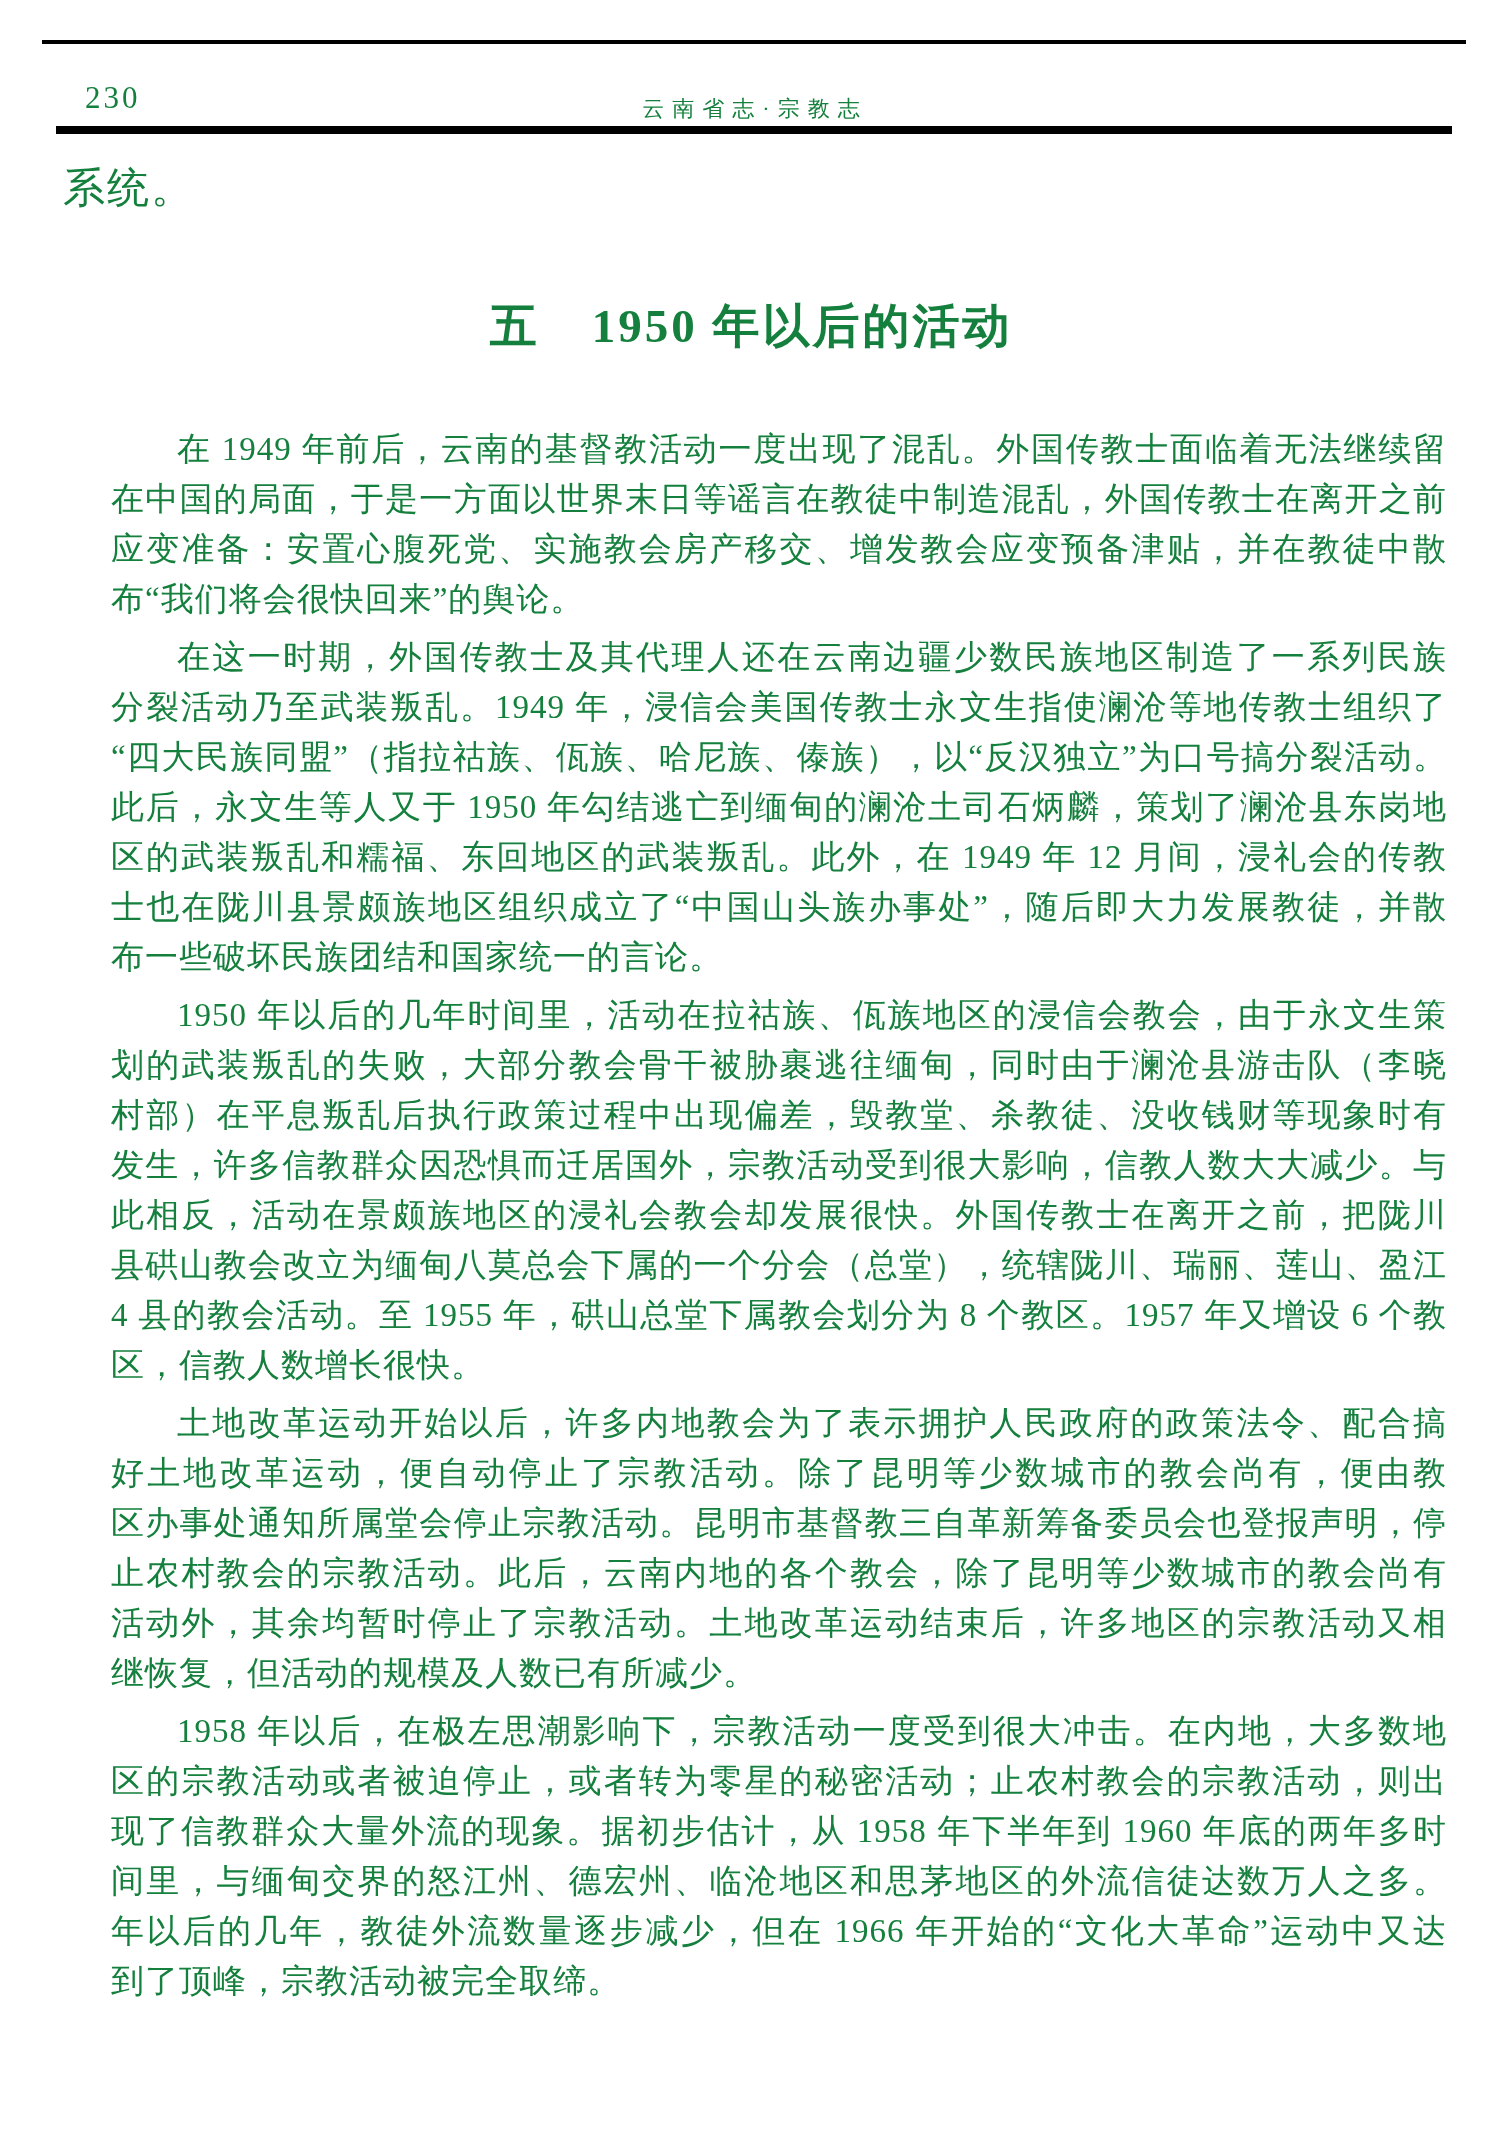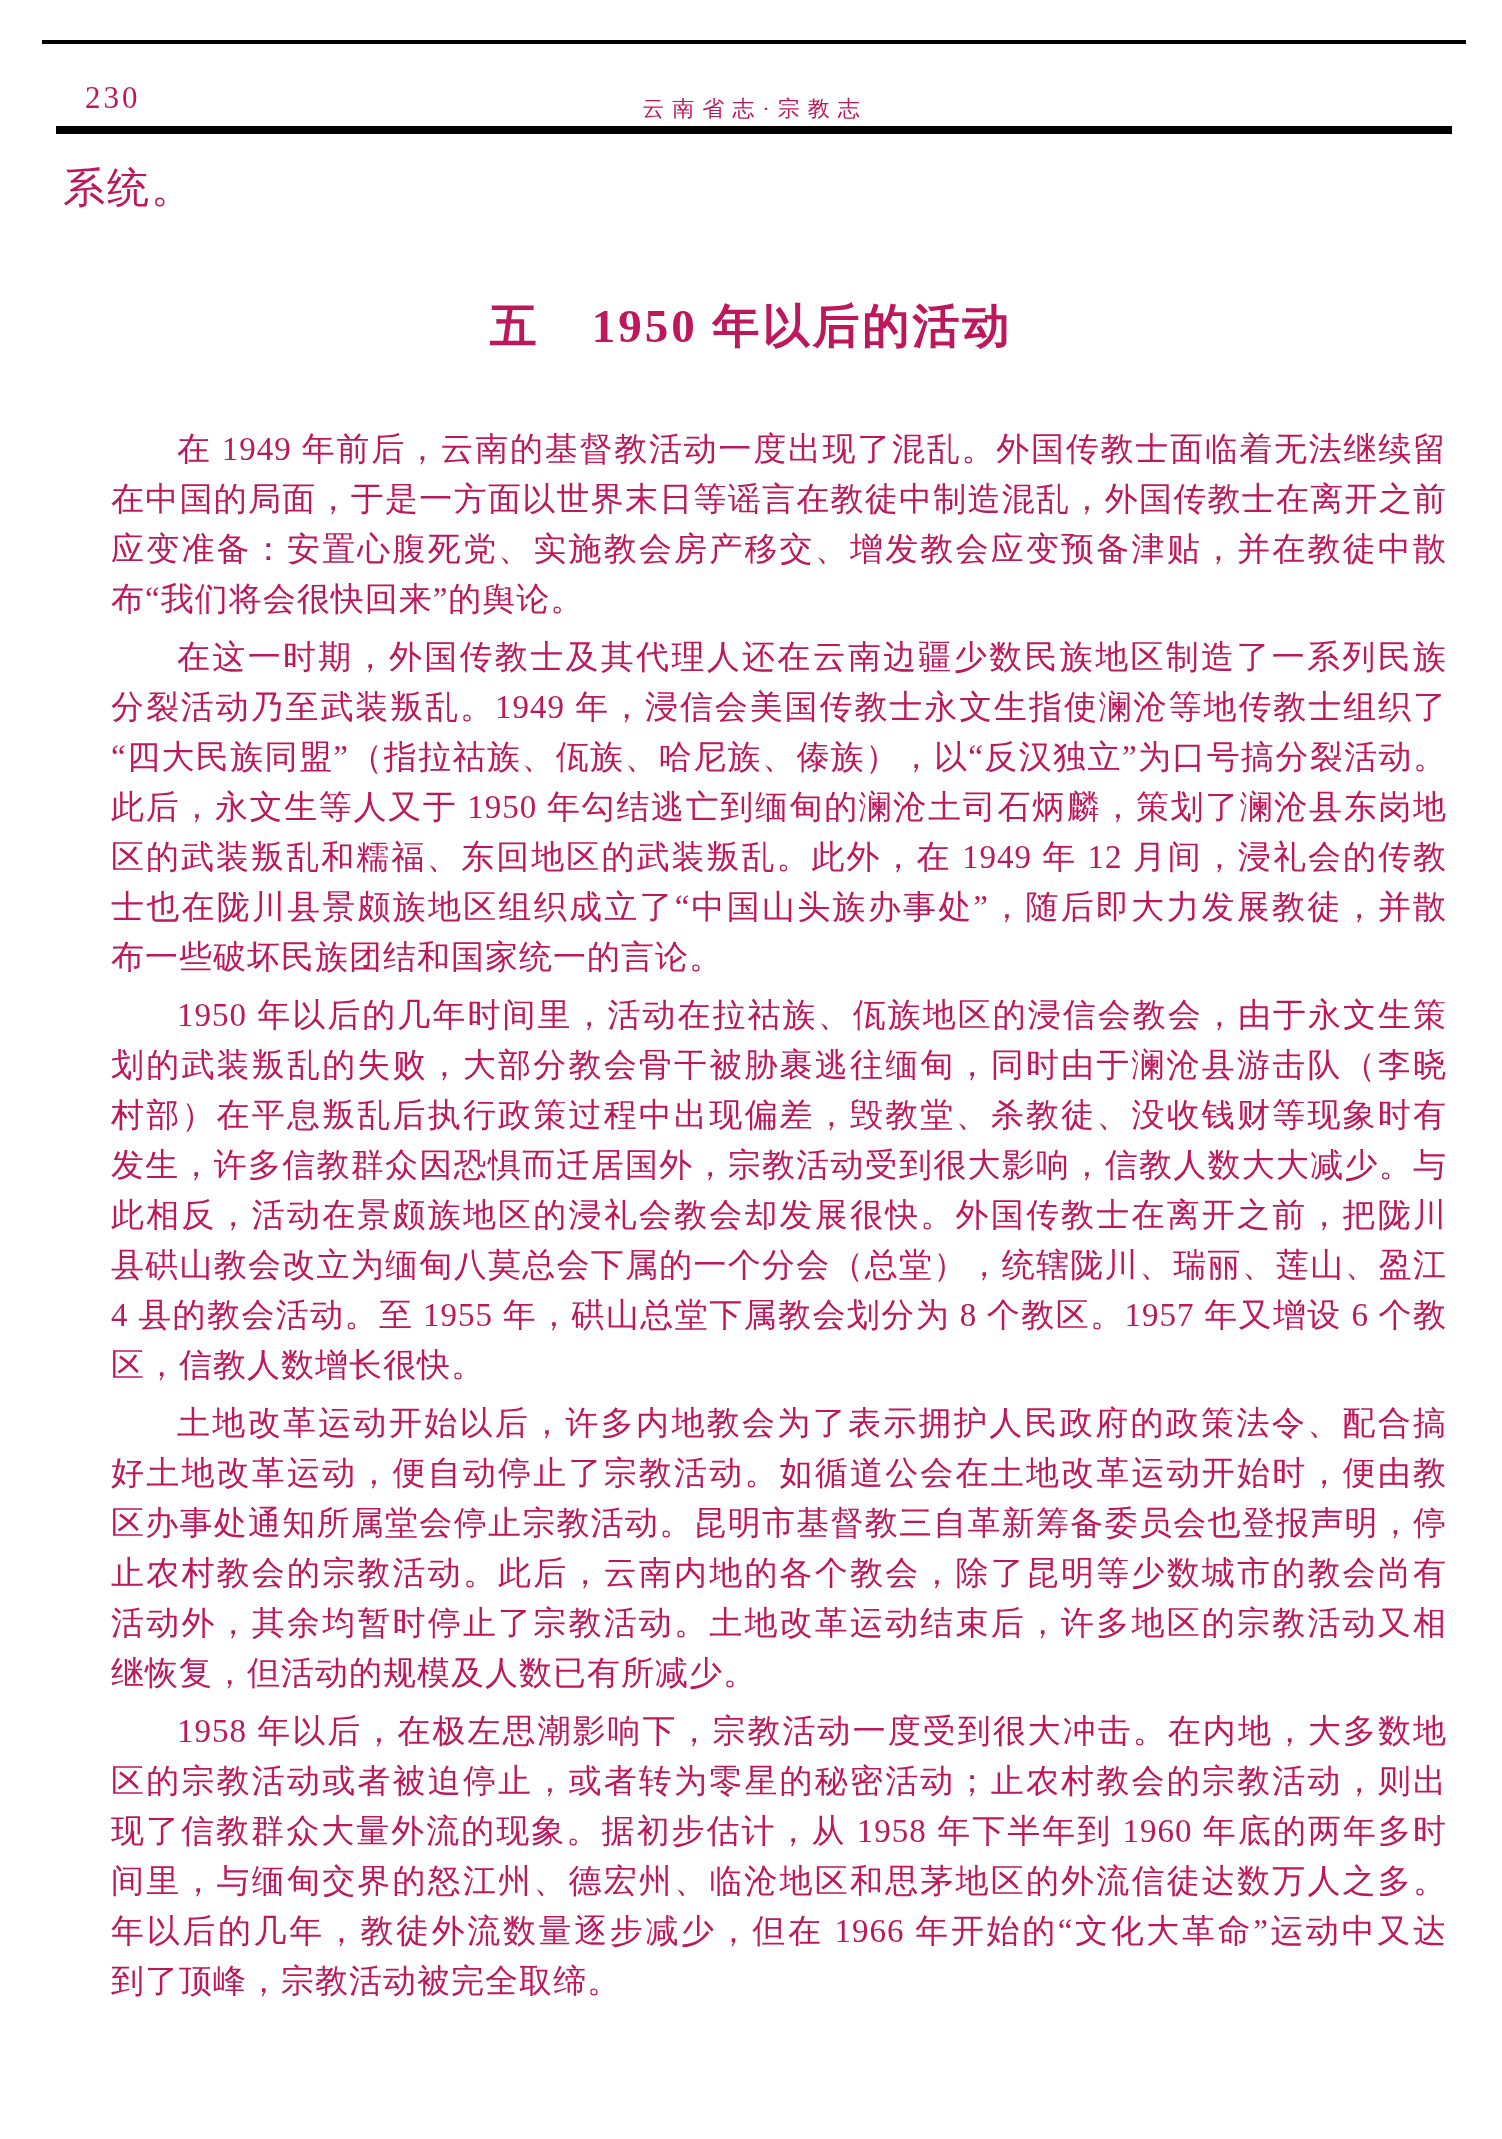--- a/index.html
+++ b/index.html
@@ -2,21 +2,21 @@
 <html lang="zh"><head>
 <meta charset="utf-8">
 <style>
   html, body { margin: 0; padding: 0; background: #e8e8e8; }
   .page {
     position: relative;
     width: 1502px;
     height: 2139px;
     margin: 0 auto;
     background: #ffffff;
-    color: #be185d;
+    color: #15803d;
     font-family: "Liberation Serif", "DejaVu Serif", serif;
     overflow: hidden;
   }
   .top-edge-line {
     position: absolute;
     top: 40px; left: 42px; right: 36px; height: 4px;
     background: #000;
   }
   .page-header {
     position: absolute;
@@ -116,21 +116,21 @@
         <div class="line">划的武装叛乱的失败，大部分教会骨干被胁裹逃往缅甸，同时由于澜沧县游击队（李晓</div>
         <div class="line">村部）在平息叛乱后执行政策过程中出现偏差，毁教堂、杀教徒、没收钱财等现象时有</div>
         <div class="line">发生，许多信教群众因恐惧而迁居国外，宗教活动受到很大影响，信教人数大大减少。与</div>
         <div class="line">此相反，活动在景颇族地区的浸礼会教会却发展很快。外国传教士在离开之前，把陇川</div>
         <div class="line">县硔山教会改立为缅甸八莫总会下属的一个分会（总堂），统辖陇川、瑞丽、莲山、盈江</div>
         <div class="line">4 县的教会活动。至 1955 年，硔山总堂下属教会划分为 8 个教区。1957 年又增设 6 个教</div>
         <div class="line last">区，信教人数增长很快。</div>
       </div>
       <div class="para">
         <div class="line first">土地改革运动开始以后，许多内地教会为了表示拥护人民政府的政策法令、配合搞</div>
-        <div class="line">好土地改革运动，便自动停止了宗教活动。如循道公会在土地改革运动开始时，便由教</div>
+        <div class="line">好土地改革运动，便自动停止了宗教活动。除了昆明等少数城市的教会尚有，便由教</div>
         <div class="line">区办事处通知所属堂会停止宗教活动。昆明市基督教三自革新筹备委员会也登报声明，停</div>
         <div class="line">止农村教会的宗教活动。此后，云南内地的各个教会，除了昆明等少数城市的教会尚有</div>
         <div class="line">活动外，其余均暂时停止了宗教活动。土地改革运动结束后，许多地区的宗教活动又相</div>
         <div class="line last">继恢复，但活动的规模及人数已有所减少。</div>
       </div>
       <div class="para">
         <div class="line first">1958 年以后，在极左思潮影响下，宗教活动一度受到很大冲击。在内地，大多数地</div>
         <div class="line">区的宗教活动或者被迫停止，或者转为零星的秘密活动；止农村教会的宗教活动，则出</div>
         <div class="line">现了信教群众大量外流的现象。据初步估计，从 1958 年下半年到 1960 年底的两年多时</div>
         <div class="line">间里，与缅甸交界的怒江州、德宏州、临沧地区和思茅地区的外流信徒达数万人之多。1961</div>

